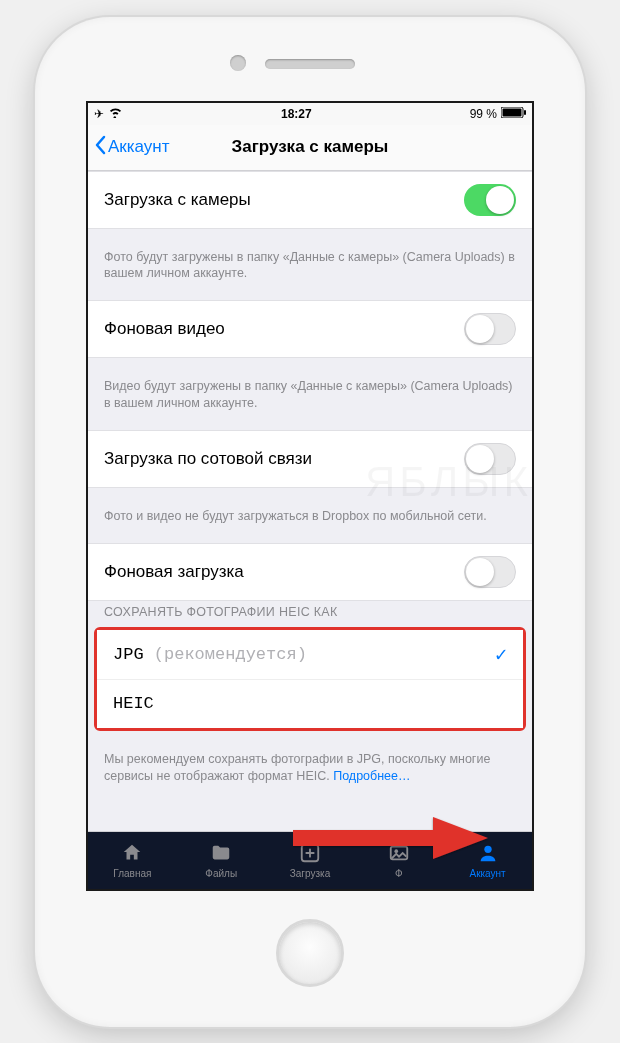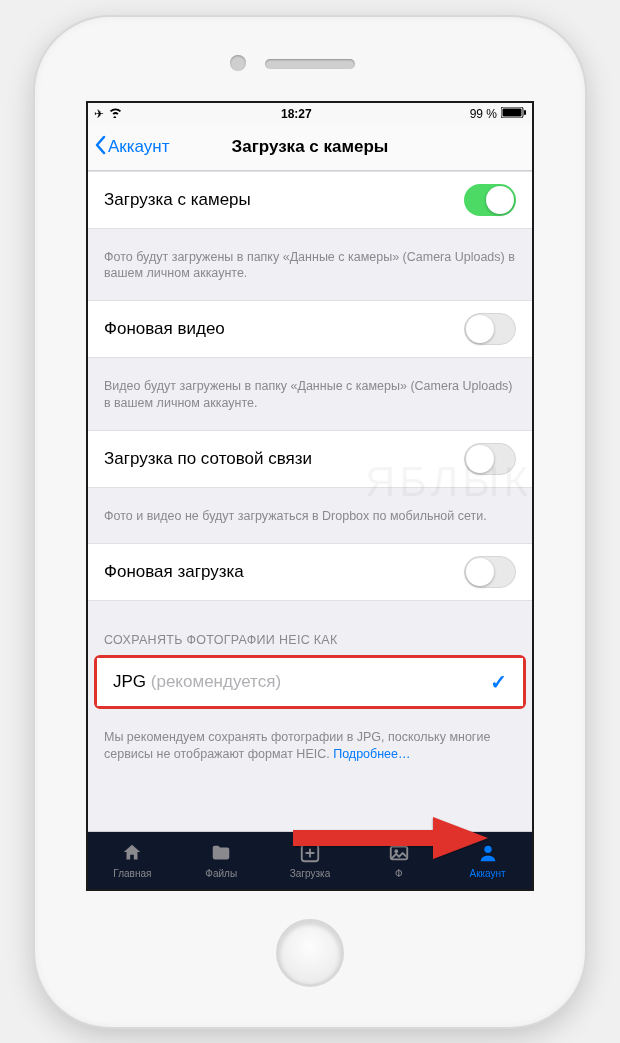--- a/index.html
+++ b/index.html
@@ -74,39 +74,40 @@
     background: #fff; border-bottom: 1px solid #e0e0e4;
     min-height: 48px; padding: 12px 16px;
     display: flex; align-items: center; justify-content: space-between;
     font-size: 17px; color: #000;
   }
   .row.first { border-top: 1px solid #e0e0e4; }
   .footer-txt {
     padding: 20px 16px 18px; font-size: 12.5px; color: #8a8a8e; line-height: 1.35;
   }
   .section-h {
-    padding: 32px 16px 8px; font-size: 12.5px; color: #8a8a8e;
+    padding: 4px 16px 8px; font-size: 12.5px; color: #8a8a8e;
     text-transform: uppercase; letter-spacing: .3px;
   }
 
   .toggle {
     width: 52px; height: 32px; border-radius: 16px; position: relative;
   }
   .toggle.on { background: #4cd964; }
   .toggle.off { background: #e9e9ea; border: 1px solid #d6d6d9; }
   .toggle .knob {
     width: 28px; height: 28px; background: #fff; border-radius: 50%;
     position: absolute; top: 2px; box-shadow: 0 1px 3px rgba(0,0,0,.3);
   }
   .toggle.on .knob { right: 2px; }
   .toggle.off .knob { left: 1px; top: 1px; }
 
   .hl-group {
     border: 3px solid #e0322c; border-radius: 6px;
     margin: 0 6px;
+    font-family: Liberation Mono, monospace;
   }
   .hl-group .row { border-bottom: 1px solid #eee; }
   .hl-group .row:last-child { border-bottom: none; }
   .rec { color: #b0b0b4; }
   .check { color: #007aff; font-size: 20px; font-weight: 600; }
   .link { color: #007aff; }
 
   
   .tabbar {
     height: 58px; background: #0f172a;
@@ -211,20 +212,23 @@
       <div class="section-h">СОХРАНЯТЬ ФОТОГРАФИИ HEIC КАК</div>
 
       <div class="hl-group">
         <div class="row">
           <span>
             <span>JPG</span>
             <span class="rec">(рекомендуется)</span>
           </span>
           <span class="check">✓</span>
         </div>
+        <div class="row">
+          <span>HEIC</span>
+        </div>
       </div>
 
       <div class="footer-txt">
         <span>Мы рекомендуем сохранять фотографии в JPG, поскольку многие сервисы не отображают формат HEIC. </span><span class="link">Подробнее…</span>
       </div>
 
     </div>
 
     <div class="tabbar">
       <div class="tab">

